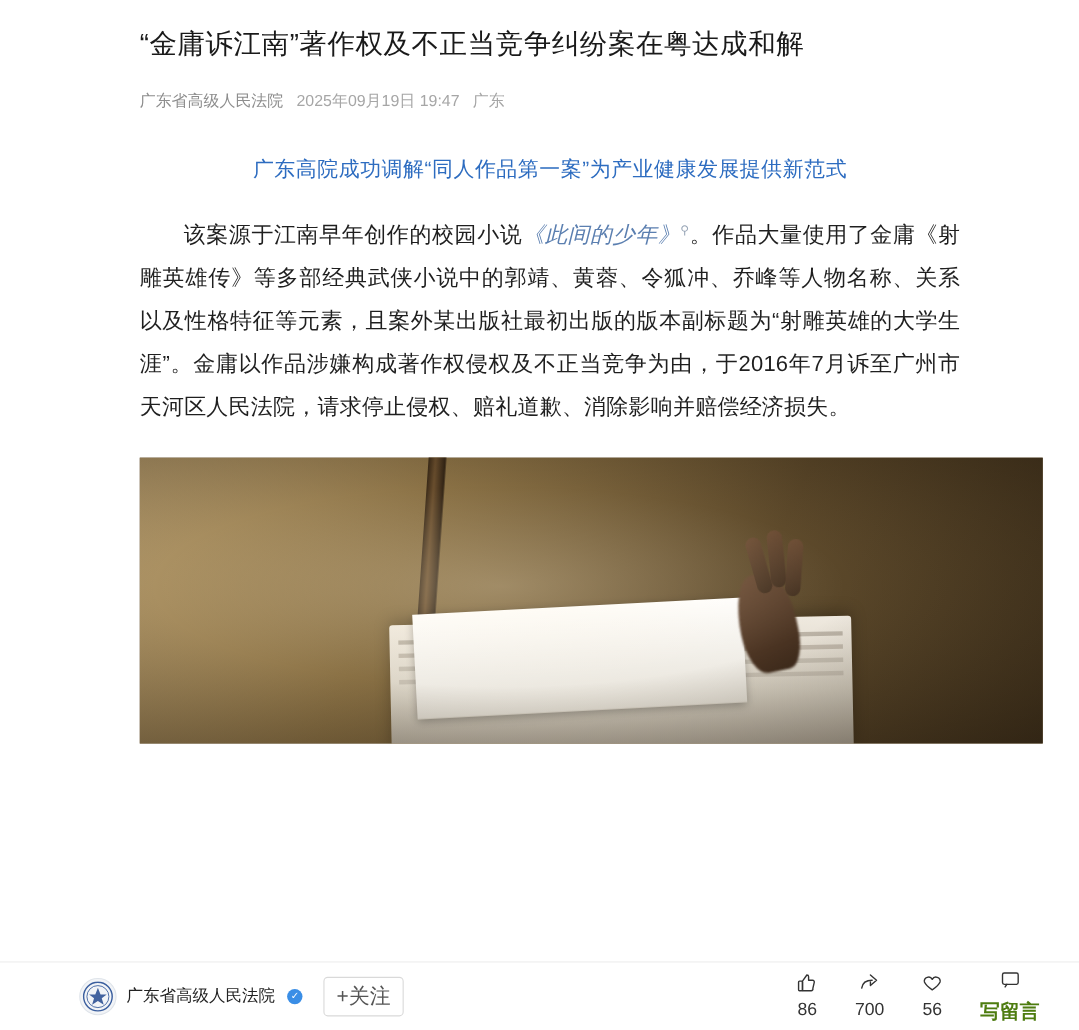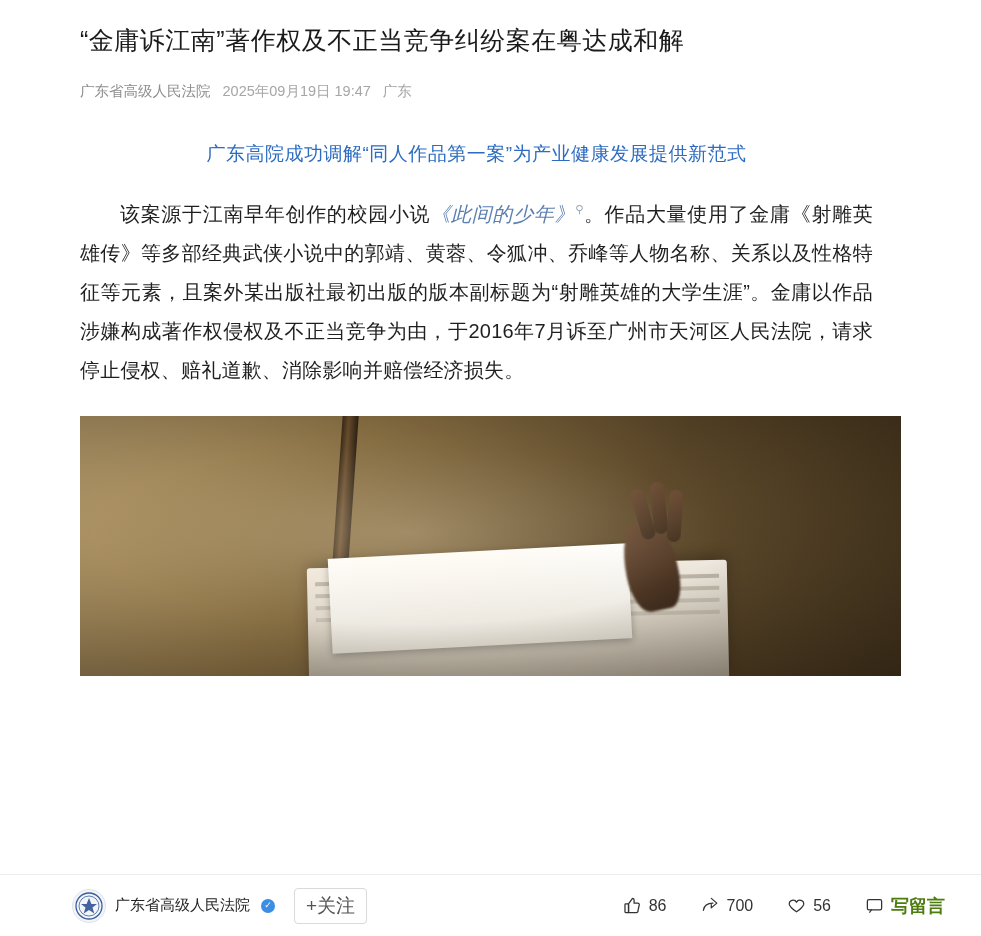--- a/index.html
+++ b/index.html
@@ -11,20 +11,21 @@
   }
   .page {
     position: relative;
     width: 981px;
     height: 936px;
     background: #ffffff;
     overflow: hidden;
   }
   .article {
     padding: 14px 108px 0 80px;
+    margin-left: 47px;
   }
   .title {
     font-size: 25px;
     line-height: 1.5;
     color: #1a1a1a;
     font-weight: 400;
     letter-spacing: 0.5px;
     margin: 8px 0 0 0;
   }
   .meta {
@@ -193,20 +194,21 @@
     align-items: center;
     gap: 34px;
     color: #3d3d3d;
     font-size: 16px;
   }
   .act {
     display: flex;
     align-items: center;
     gap: 7px;
     cursor: pointer;
+    flex-direction: column;
   }
   .act svg { display:block; }
   .act .num { font-size: 16px; color: #333; }
   .act .lbl { font-size: 18px; color: #4d7c0f; font-weight: bold; }
 </style>
 </head>
 <body>
 
 <div class="page">
 

